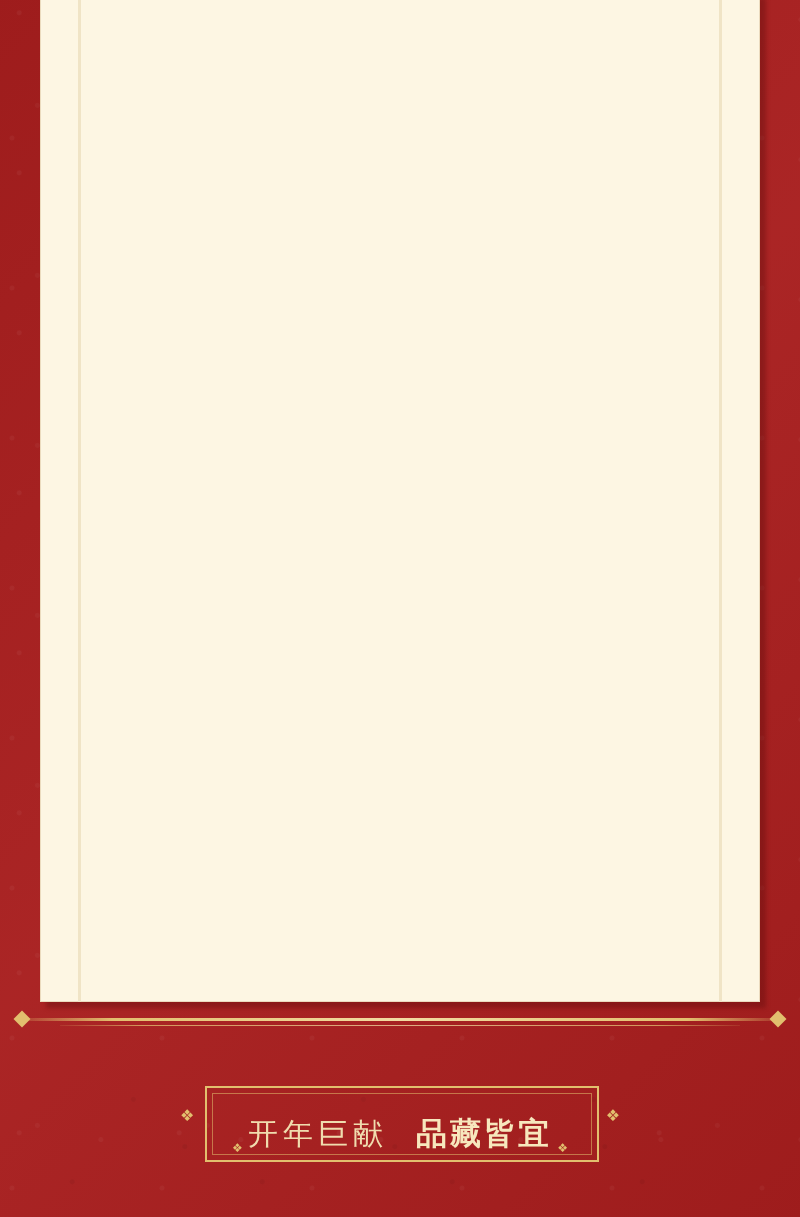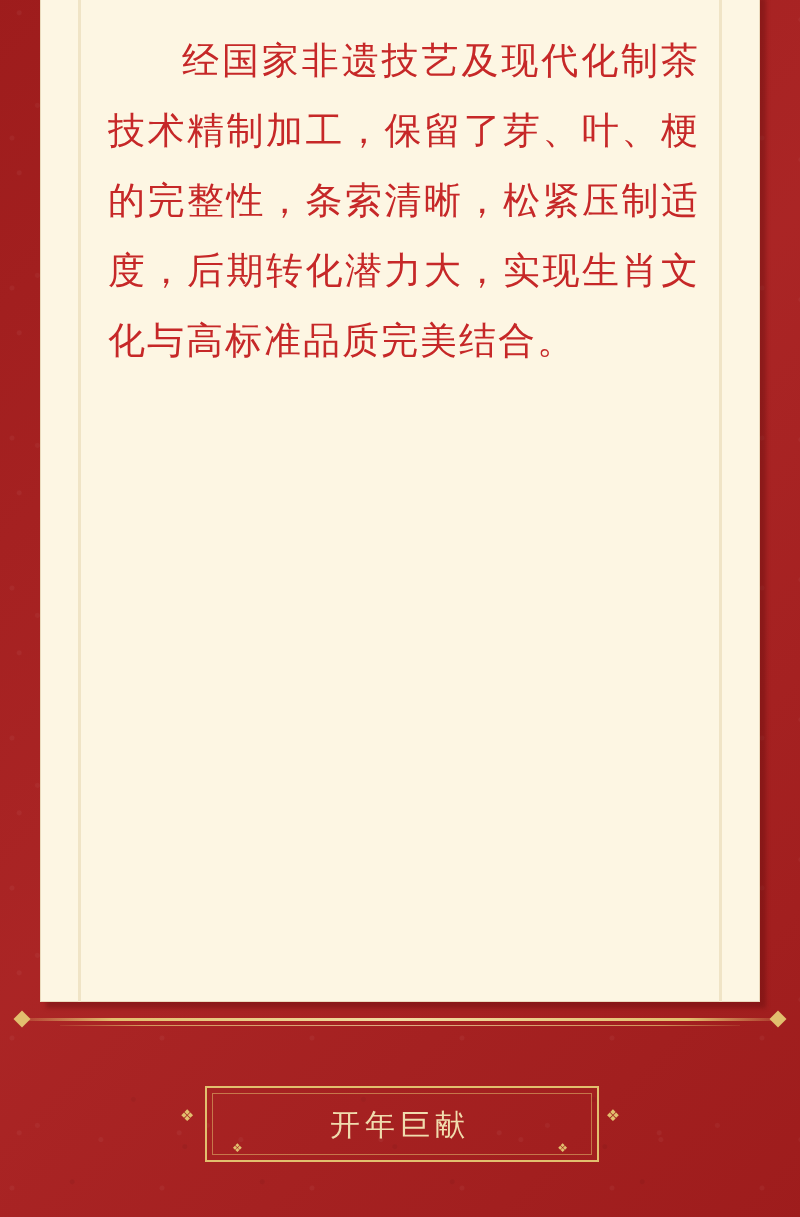--- a/index.html
+++ b/index.html
@@ -149,21 +149,21 @@
   }
   .corner.tl { left: -2px;  top: -2px;  border-right: none; border-bottom: none; }
   .corner.tr { right: -2px; top: -2px;  border-left: none;  border-bottom: none; }
   .corner.bl { left: -2px;  bottom: -2px; border-right: none; border-top: none; }
   .corner.br { right: -2px; bottom: -2px; border-left: none;  border-top: none; }
 
   .footer-text {
     position: absolute;
     left: 205px;
     width: 390px;
-    top: 11px;
+    top: 20px;
     height: 72px;
     display: flex;
     align-items: center;
     justify-content: center;
     gap: 28px;
     white-space: nowrap;
   }
   .footer-text .t1 {
     color: #f0dcae;
     font-size: 30px;
@@ -192,21 +192,20 @@
 
 <div class="bg-texture"></div>
 
 <div class="paper-wrap">
   <div class="paper-shadow"></div>
   <div class="paper">
     <div class="paper-rule"></div>
     <div class="paper-rule right"></div>
 
     <div class="paper-body">
-      <p class="para">经国家非遗技艺及现代化制茶技术精制加工，保留了芽、叶、梗的完整性，条索清晰，松紧压制适度，后期转化潜力大，实现生肖文化与高标准品质完美结合。</p>
     </div>
   </div>
 </div>
 
 <div class="divider">
   <div class="gold-line"></div>
   <div class="gold-line thin"></div>
   <div class="tick left"></div>
   <div class="tick right"></div>
 </div>
@@ -220,14 +219,15 @@
   <div class="frame">
     <div class="frame-inner"></div>
     <div class="corner tl"></div>
     <div class="corner tr"></div>
     <div class="corner bl"></div>
     <div class="corner br"></div>
   </div>
 
   <div class="footer-text">
     <span class="t1">开年巨献</span>
+    <span class="t2">品藏皆宜</span>
   </div>
 </div>
 
 </body></html>

